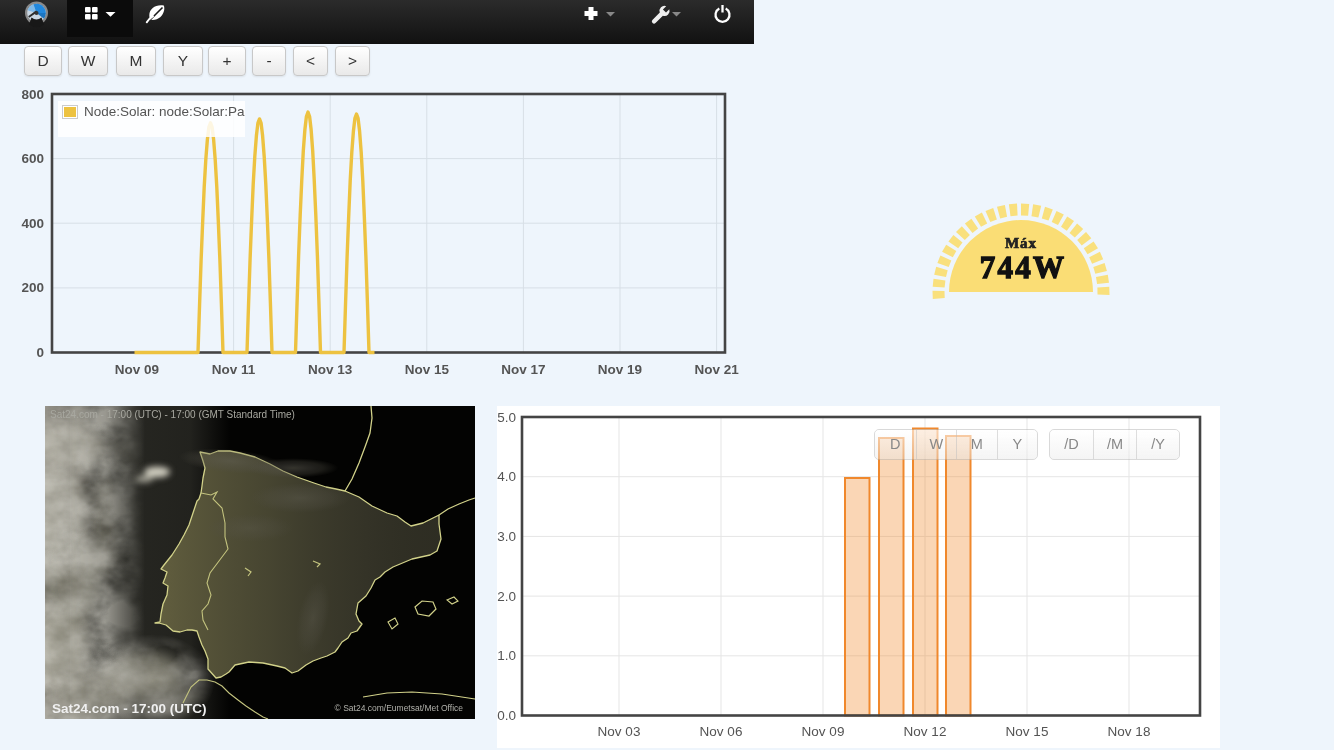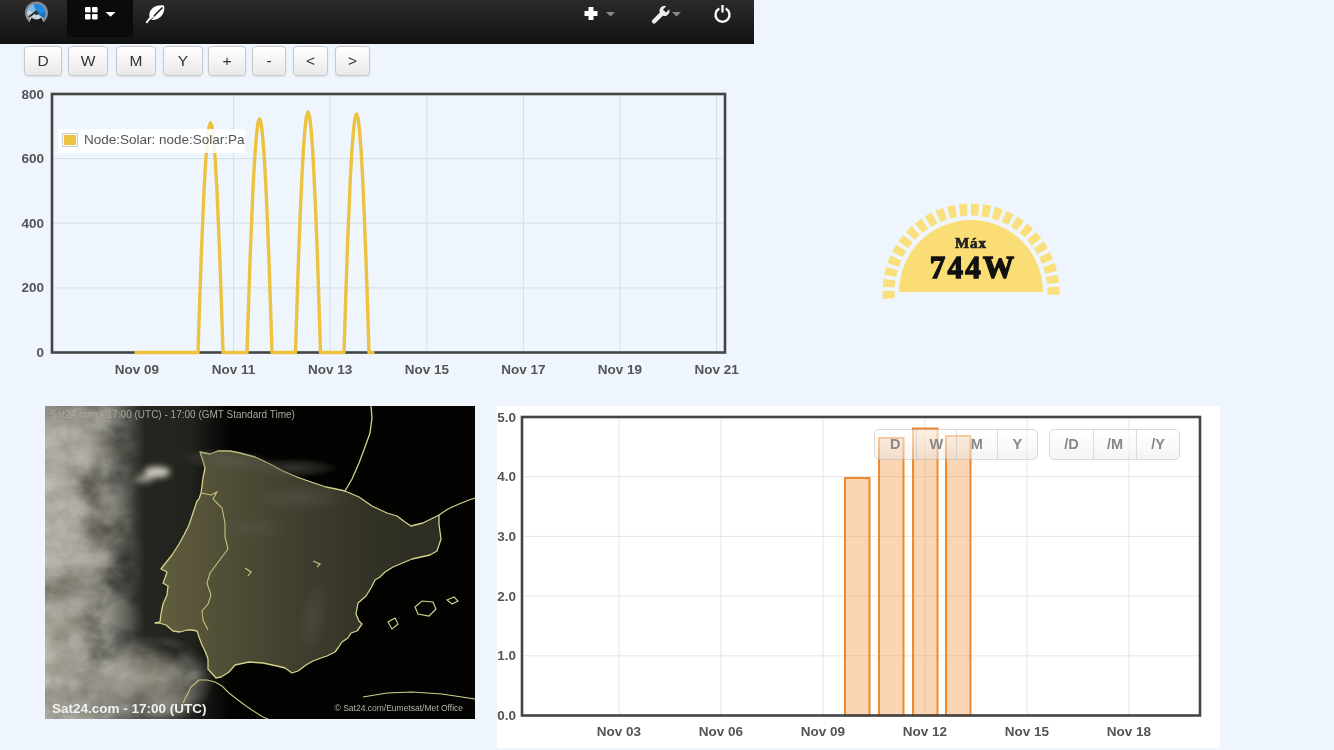--- a/index.html
+++ b/index.html
@@ -4,34 +4,34 @@
 <style>
 * { margin:0; padding:0; box-sizing:border-box; }
 html,body { width:1334px; height:750px; overflow:hidden; }
 body { background:#eef5fc; font-family:"Liberation Sans", sans-serif; position:relative; }
 #navbar { position:absolute; left:0; top:0; width:754px; height:44px;
   background:linear-gradient(#2b2b2b,#111111); }
 .btn { position:absolute; top:46px; height:30px; line-height:28px; text-align:center;
   font-size:15.5px; color:#333; background:linear-gradient(#ffffff,#e9e9e9);
   border:1px solid #c8c8c8; border-radius:4px;
   box-shadow:0 1px 2px rgba(0,0,0,0.08); }
-#legend { position:absolute; left:58px; top:101px; width:187px; height:24px;
-  background:rgba(255,255,255,0.85);margin-top:28px; }
+#legend { position:absolute; left:58px; top:101px; width:187px; height:36px;
+  background:rgba(255,255,255,0.85); }
 #legend .sw { position:absolute; left:4px; top:4px; width:16px; height:14px; border:1px solid #ccc; background:#fff; }
 #legend .sw i { position:absolute; left:1px; top:1px; width:12px; height:10px; background:#edc240; display:block; border:1px solid #edc240;}
 #legend .tx { position:absolute; left:26px; top:3px; font-size:13.5px; color:#545454; white-space:nowrap; }
-#barpanel { position:absolute; left:497px; top:406px; width:723px; height:342px; background:#ffffff;font-weight:bold; }
+#barpanel { position:absolute; left:497px; top:406px; width:723px; height:342px; background:#ffffff; }
 .ogrp { position:absolute; display:flex; border-radius:5px; overflow:hidden;
   border:1px solid rgba(180,180,180,0.5); }
 .ob { height:29px; line-height:28px; text-align:center; font-size:14.5px; color:#888;
   background:linear-gradient(rgba(255,255,255,0.6),rgba(232,232,232,0.45));
   border-left:1px solid rgba(190,190,190,0.5); }
 .ob:first-child { border-left:none; }
 #sat { position:absolute; left:45px; top:406px; width:430px; height:359px; }
-#gauge { position:absolute; left:879px; top:199px; width:200px; height:105px; }
+#gauge { position:absolute; left:929px; top:199px; width:200px; height:105px; }
 #linechart { position:absolute; left:0; top:0; width:760px; height:390px;font-weight:bold; }
 </style>
 </head>
 <body>
 <div id="navbar">
     <svg width="754" height="44" viewBox="0 0 754 44" style="position:absolute;left:0;top:0">
 <rect x="67" y="0" width="66" height="37" fill="#0b0b0b"></rect>
 <circle cx="36.5" cy="13" r="11.5" fill="#9b9b9b" opacity="0.85"></circle>
 <circle cx="36.5" cy="13" r="9.3" fill="#c9d6e2"></circle>
 <path d="M36.5,13 L27.6,10.2 A9.3,9.3 0 0 1 33.4,4.3 Z" fill="#7fb9e8"></path>

